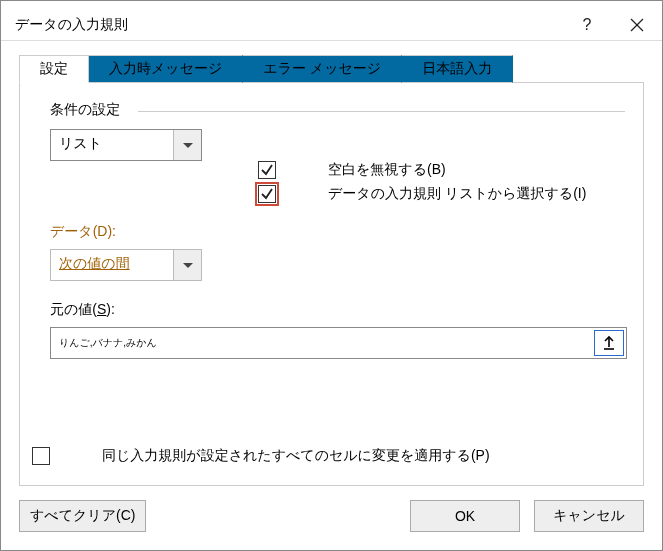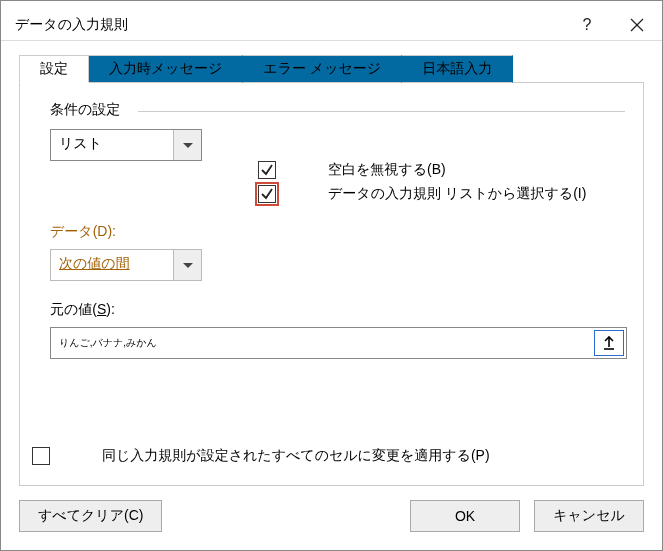--- a/index.html
+++ b/index.html
@@ -32,21 +32,21 @@
   .chk { width: 18px; height: 18px; border: 1px solid #333; margin-right: 8px; display: flex; align-items: center; justify-content: center; background: #fff; flex-shrink: 0; }
   .chk.highlight { outline: 2px solid #d04a3a; outline-offset: 1px; }
   .chk svg { width: 14px; height: 14px; }
   .right-col { padding-top: 26px; }
   .source-row { margin-top: 20px; }
   .source-input-wrap { display: flex; margin-top: 8px; height: 32px; border: 1px solid #888; width: 100%; }
   .source-input { flex: 1; border: none; padding: 4px 8px; font-size: 10px; outline: none; font-family: inherit; }
   .source-btn { width: 30px; display: flex; align-items: center; justify-content: center; border: 1px solid #2a6bcf; margin: 2px; background: #fff; }
   .apply-row { position: absolute; bottom: 14px; left: 12px; }
   .footer { display: flex; padding: 14px 18px; align-items: center; }
-  .btn { min-width: 110px; height: 32px; border: 1px solid #aaa; background: #eee; display: flex; align-items: center; justify-content: center; cursor: pointer; font-size: 14px; padding: 0 18px; }
+  .btn { min-width: 110px; height: 32px; border: 1px solid #aaa; background: #eee; display: flex; align-items: center; justify-content: center; cursor: pointer; font-size: 14px; padding: 0 10px; }
   .footer-spacer { flex: 1; }
   .btn + .btn { margin-left: 14px; }
 </style>
 </head>
 <body>
 
 <div class="window">
   <div class="titlebar">
     <div class="titlebar-title">データの入力規則</div>
     <div class="titlebar-btn">?</div>

